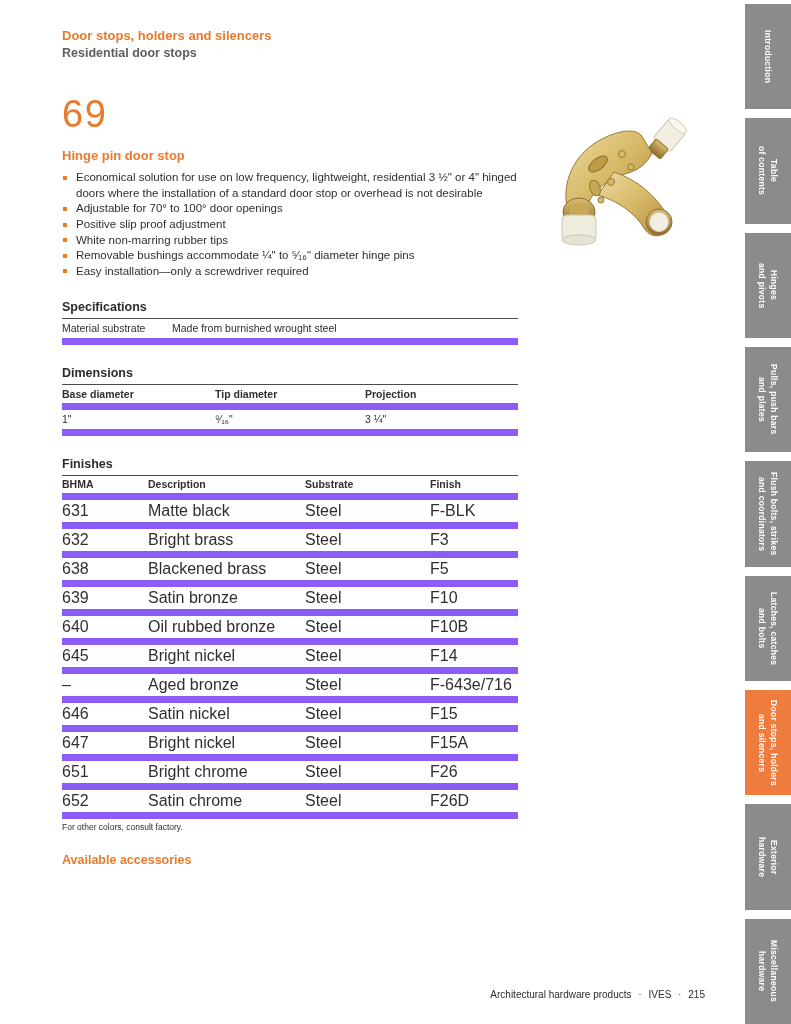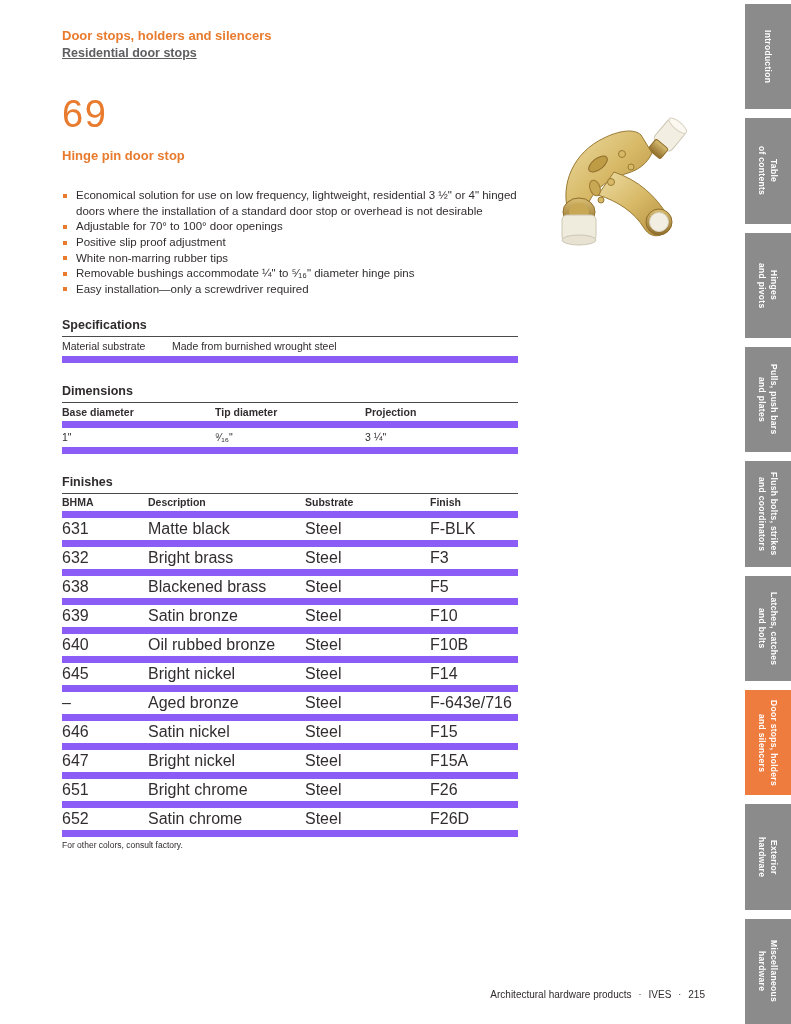--- a/index.html
+++ b/index.html
@@ -11,32 +11,32 @@
     width: 791px; height: 1024px;
     background: #ffffff;
     overflow: hidden;
     color: var(--text, #322e2f);
     padding-left: 24px;
   }
 
   .content { position: absolute; left: 62px; top: 28px; width: 456px; }
 
   .eyebrow { font-size: 13px; font-weight: bold; color: var(--accent); line-height: 1.2; }
-  .subtitle { font-size: 12.5px; font-weight: bold; color: #5e5e60; line-height: 1.25; margin-top: 2px; text-decoration: underline; }
+  .subtitle { font-size: 12.5px; font-weight: bold; color: #5e5e60; line-height: 1.25; margin-top: 2px; }
 
   .product-number {
     margin-top: 34px;
     font-size: 38px; line-height: 1;
     color: var(--accent);
     letter-spacing: 1.5px;
   }
 
   .product-title { margin-top: 15px; font-size: 13px; font-weight: bold; color: var(--accent); }
 
-  ul.bullets { list-style: none; margin-top: 25px; font-size: 11.5px; line-height: 15.6px; }
+  ul.bullets { list-style: none; margin-top: 7px; font-size: 11.5px; line-height: 15.6px; }
   li.bullet-item { position: relative; padding-left: 14px; }
   .sq-bullet { position: absolute; left: 1px; top: 5.5px; width: 4px; height: 4px; background: var(--accent); }
 
   .tbl-heading {
     margin-top: 21px;
     font-size: 12.5px; font-weight: bold; color: #2f2b2c;
     padding-bottom: 4px;
     border-bottom: 1.5px solid #4a4a4a;
   }
   .tbl-heading.orange { color: var(--accent); border-bottom: none; padding-bottom: 0; }
@@ -199,20 +199,21 @@
           <div class="grid-row fin-row">
             <span>652</span>
             <span>Satin chrome</span>
             <span>Steel</span>
             <span>F26D</span>
           </div>
         </div>
     </div>
     <div class="note">For other colors, consult factory.</div>
 
+    <div class="tbl-heading orange">Available accessories</div>
 
   </div>
 
   <div class="photo">
     <svg viewBox="0 0 178 146" xmlns="http://www.w3.org/2000/svg">
       <defs>
         <linearGradient id="brass" x1="0%" y1="0%" x2="100%" y2="100%">
           <stop offset="0" stop-color="#EDDCA4"></stop>
           <stop offset="0.5" stop-color="#D7B967"></stop>
           <stop offset="1" stop-color="#B18C3C"></stop>

